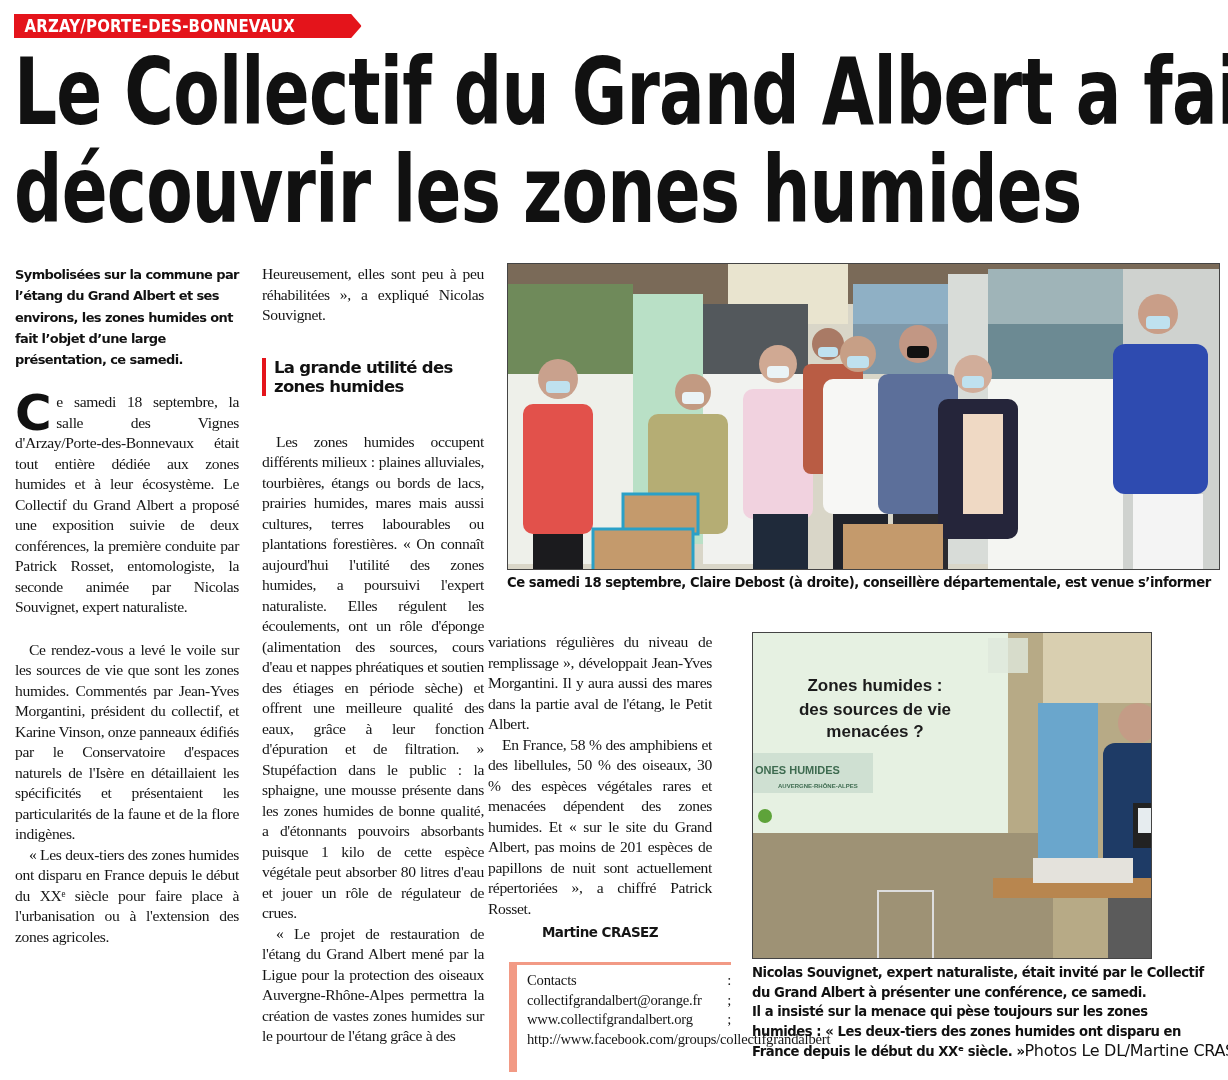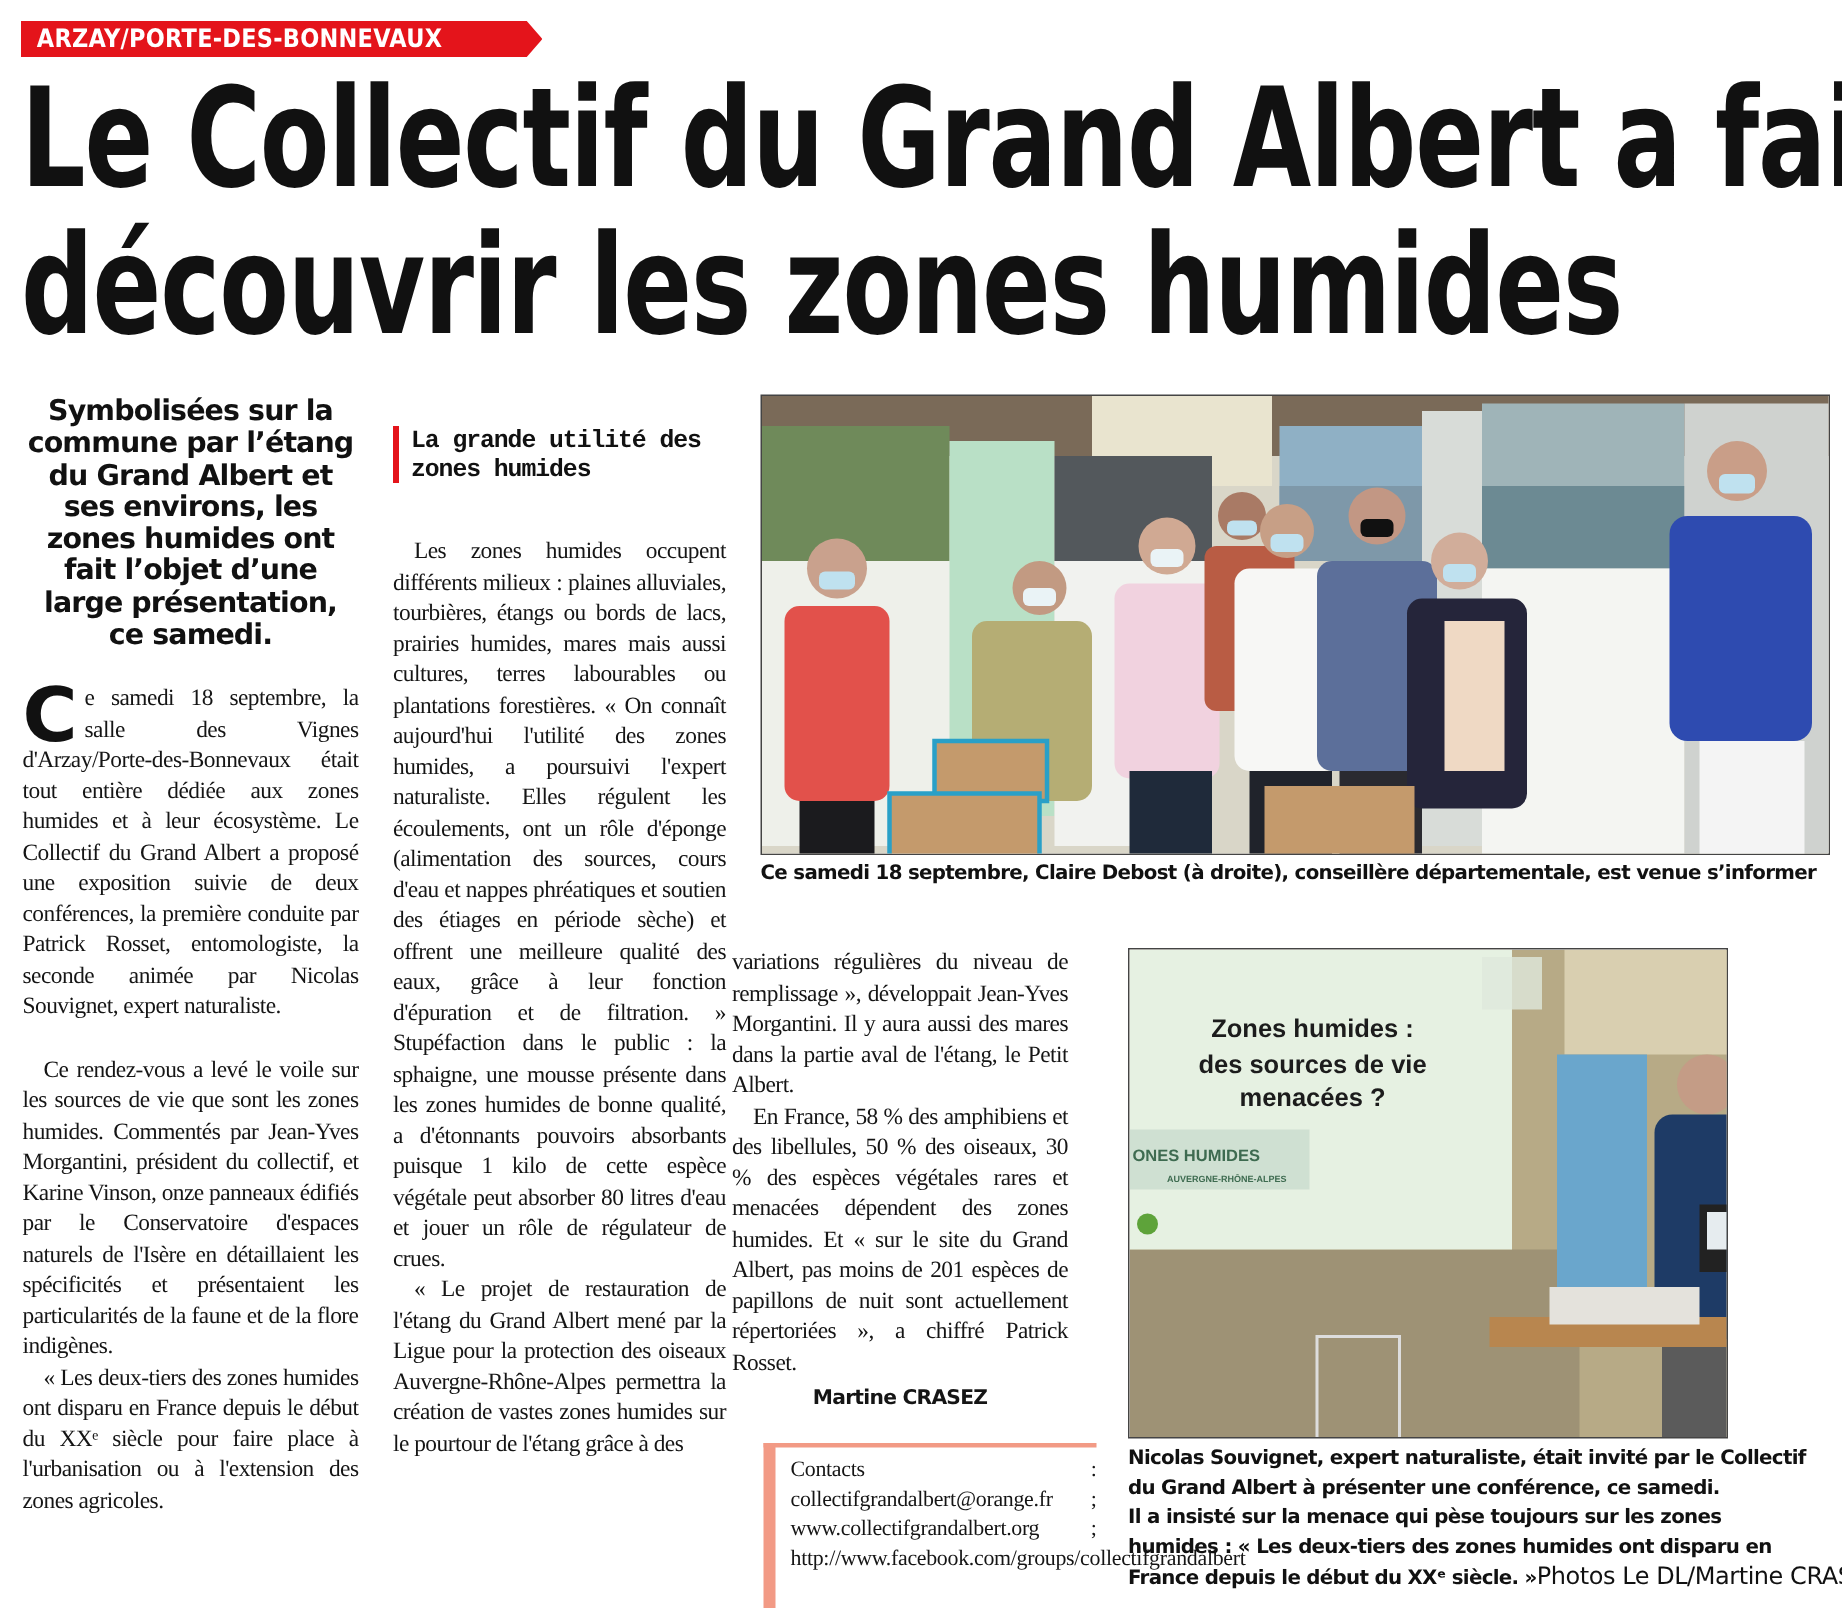--- a/index.html
+++ b/index.html
@@ -26,23 +26,22 @@
     white-space: nowrap;
   }
 
   .col { position: absolute; top: 264px; }
   .col1 { left: 15px; width: 224px; }
   .col2 { left: 262px; width: 222px; }
   .col3 { left: 488px; width: 224px; }
 
   .chapo {
     font-family: "DejaVu Sans", sans-serif; font-weight: bold;
-    font-size: 19px; line-height: 21.3px; color: #111;
+    font-size: 13px; line-height: 21.3px; color: #111;
     letter-spacing: -0.6px;
-    text-align: center;
   }
 
   .body-text {
     font-size: 15.6px; line-height: 20.5px; text-align: justify;
     letter-spacing: -0.35px; hyphens: manual;
   }
   .body-text p { text-indent: 14px; }
   .body-text p.no-indent { text-indent: 0; }
 
   .dropcap-para { margin-top: 22px; }
@@ -103,21 +102,24 @@
       <span class="dropcap">C</span><span>e samedi 18 septembre, la salle des Vignes d'Arzay/Porte-des-Bonnevaux était tout entière dédiée aux zones humides et à leur écosystème. Le Collectif du Grand Albert a proposé une exposition suivie de deux conférences, la première conduite par Patrick Rosset, entomologiste, la seconde animée par Nicolas Souvignet, expert naturaliste.</span>
     </p>
   </div>
   <div class="body-text" style="margin-top:22px;">
     <p>Ce rendez-vous a levé le voile sur les sources de vie que sont les zones humides. Commentés par Jean-Yves Morgantini, président du collectif, et Karine Vinson, onze panneaux édifiés par le Conservatoire d'espaces naturels de l'Isère en détaillaient les spécificités et présentaient les particularités de la faune et de la flore indigènes.</p>
     <p>« Les deux-tiers des zones humides ont disparu en France depuis le début du XXᵉ siècle pour faire place à l'urbanisation ou à l'extension des zones agricoles.</p>
   </div>
 </div>
 
 <div class="col col2">
-  <div class="subhead" style="margin-top:20px;font-family:Liberation Mono, monospace;">La grande utilité des zones humides</div>
+  <div class="body-text">
+    <p class="no-indent">Heureusement, elles sont peu à peu réhabilitées », a expliqué Nicolas Souvignet.</p>
+  </div>
+  <div class="subhead" style="margin-top:32px;">La grande utilité des zones humides</div>
   <div class="body-text" style="margin-top:36px;">
     <p>Les zones humides occupent différents milieux : plaines alluviales, tourbières, étangs ou bords de lacs, prairies humides, mares mais aussi cultures, terres labourables ou plantations forestières. « On connaît aujourd'hui l'utilité des zones humides, a poursuivi l'expert naturaliste. Elles régulent les écoulements, ont un rôle d'éponge (alimentation des sources, cours d'eau et nappes phréatiques et soutien des étiages en période sèche) et offrent une meilleure qualité des eaux, grâce à leur fonction d'épuration et de filtration. » Stupéfaction dans le public : la sphaigne, une mousse présente dans les zones humides de bonne qualité, a d'étonnants pouvoirs absorbants puisque 1 kilo de cette espèce végétale peut absorber 80 litres d'eau et jouer un rôle de régulateur de crues.</p>
     <p>« Le projet de restauration de l'étang du Grand Albert mené par la Ligue pour la protection des oiseaux Auvergne-Rhône-Alpes permettra la création de vastes zones humides sur le pourtour de l'étang grâce à des</p>
   </div>
 </div>
 
 <div class="photo photo1">
   <svg width="713" height="307" viewBox="0 0 713 307">
     <rect width="713" height="307" fill="#d9d6c8"></rect>
     <rect x="0" y="0" width="713" height="40" fill="#7a6a58"></rect>

